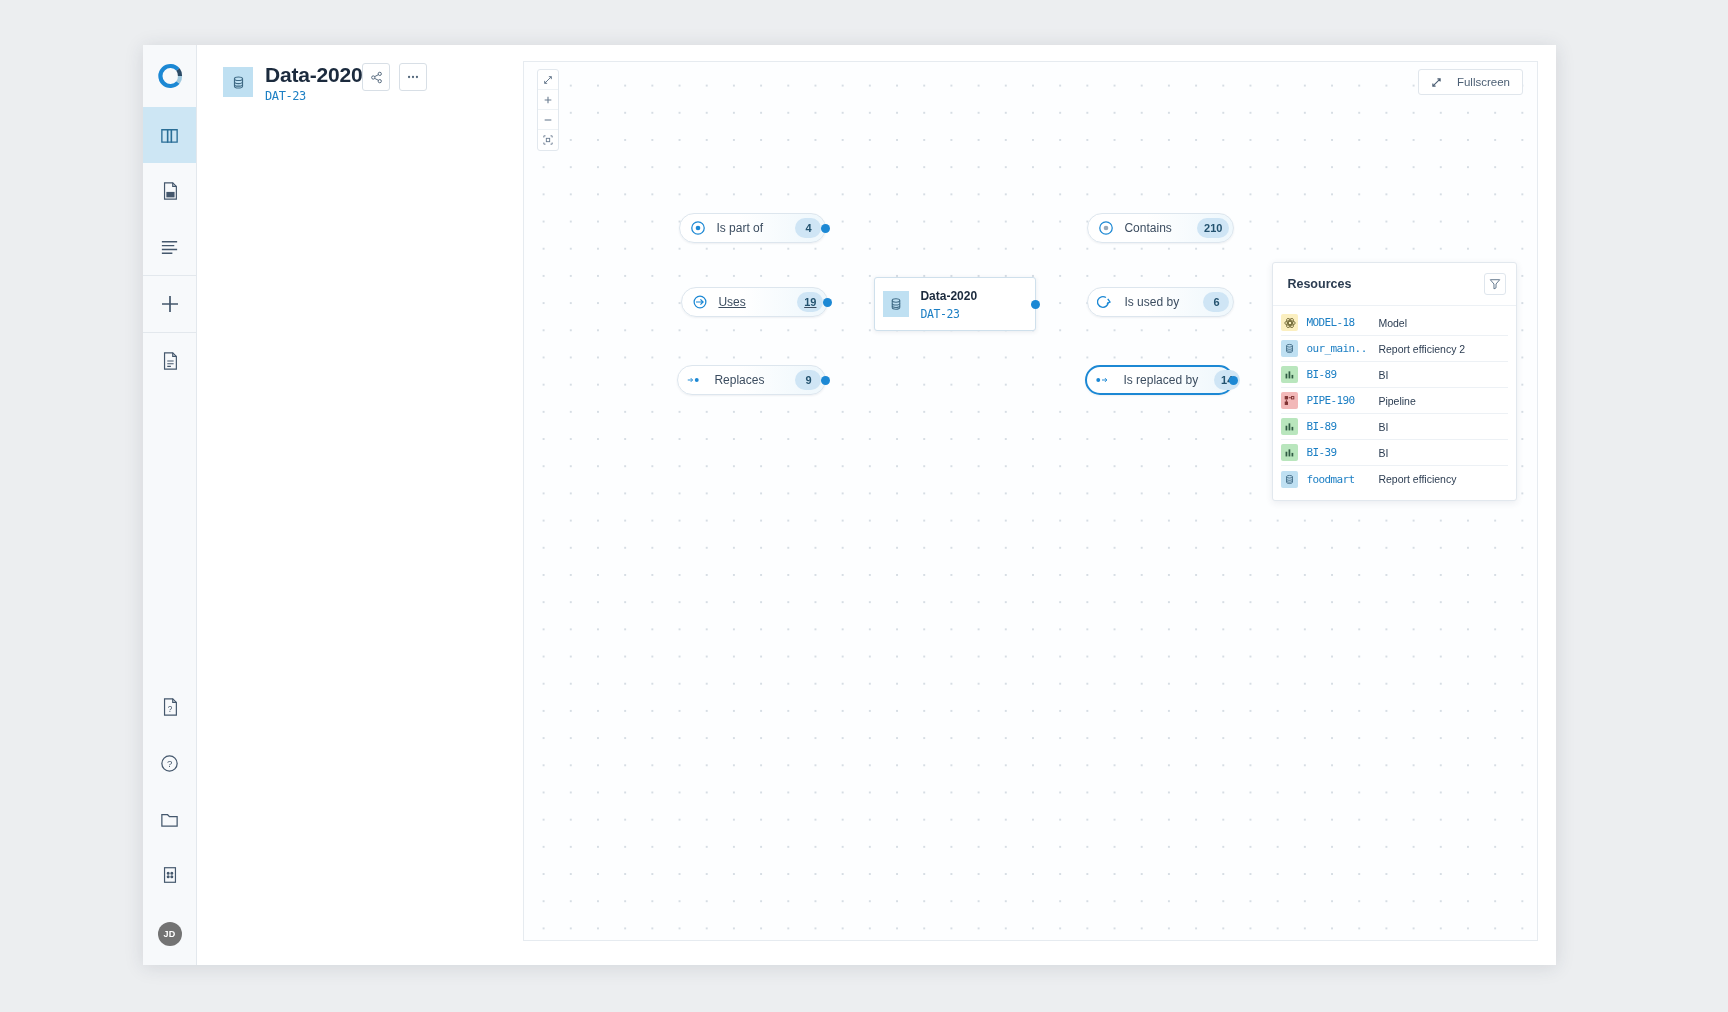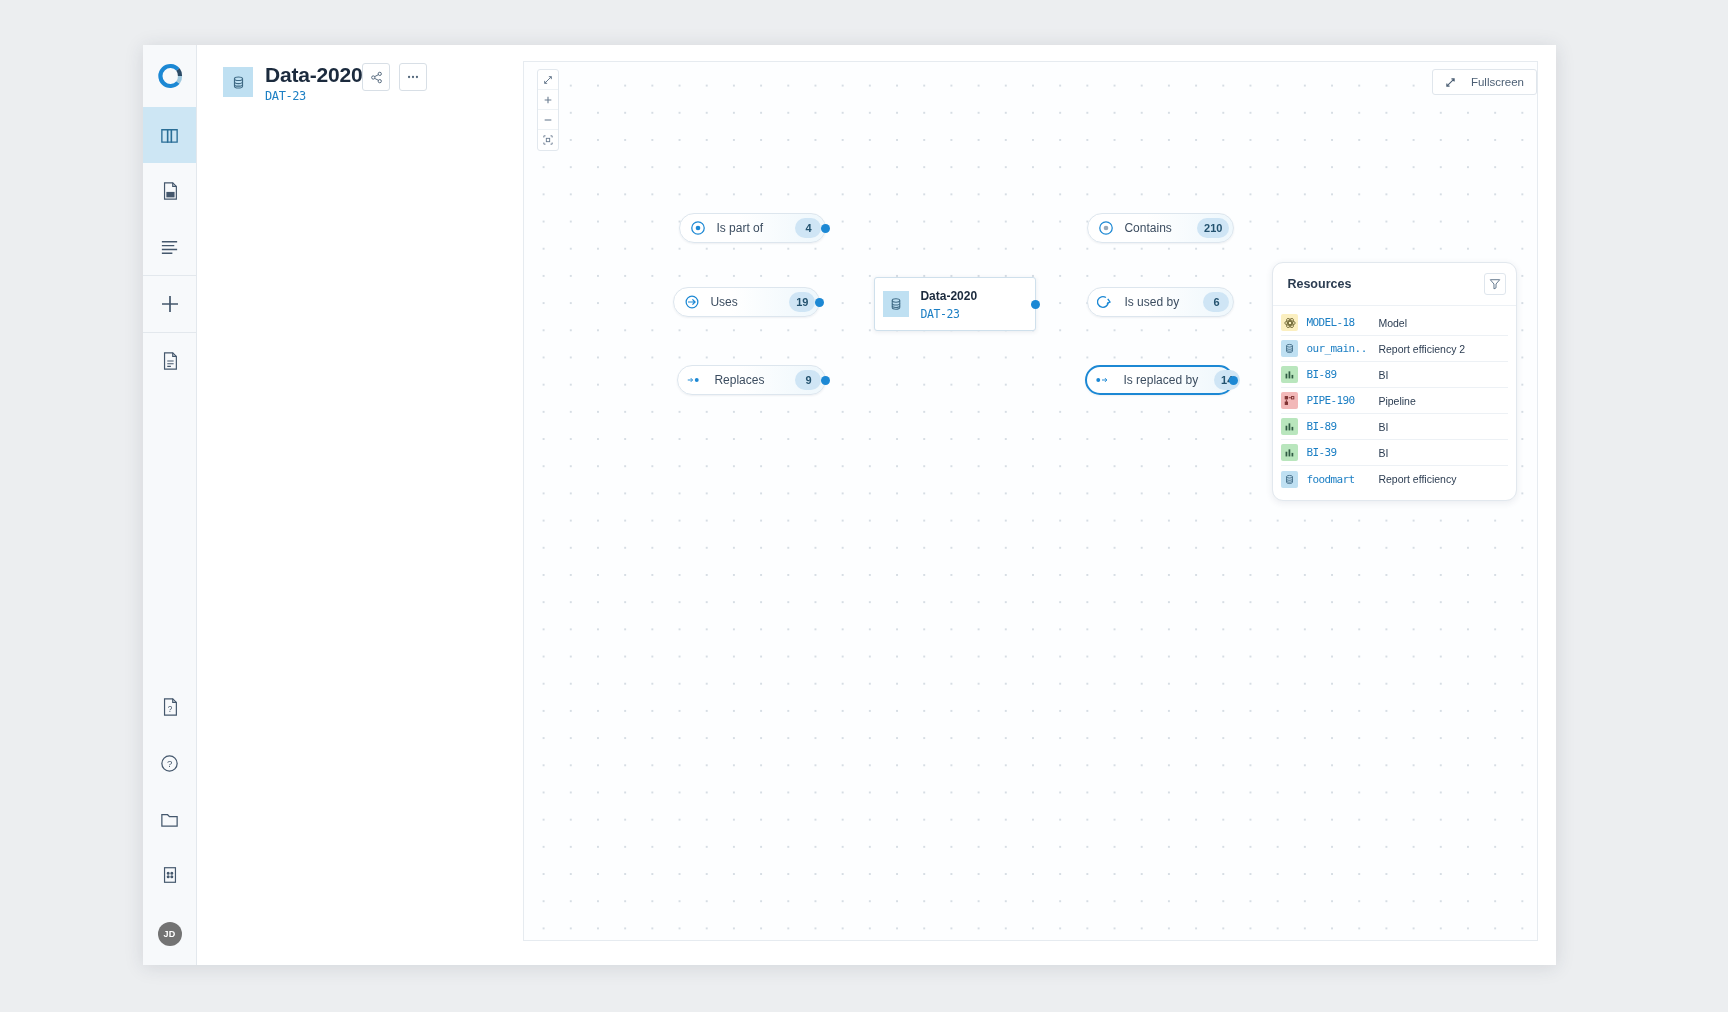--- a/index.html
+++ b/index.html
@@ -109,21 +109,21 @@
     position: absolute; left: 13px; top: 7px; width: 22px;
     border: 1px solid #e2e8ee; border-radius: 3px;
     background: #fff; z-index: 6;
   }
   .zoom-btn {
     height: 20px; display: flex; align-items: center; justify-content: center;
     color: #6a7c90; font-size: 12px; border-bottom: 1px solid #eef2f5;
   }
   .zoom-btn:last-child { border-bottom: none; }
   .fullscreen-btn {
-    position: absolute; right: 0; top: 7px; z-index: 6;
+    position: absolute; right: 14px; top: 7px; z-index: 6;
     display: flex; align-items: flex-end; gap: 15px;
     padding: 6px 12px; background: #fff;
     border: 1px solid #e0e6ec; border-radius: 3px;
     font-size: 11.5px; color: #4c5f74;
   }
   
   .edges { position: absolute; inset: 0; z-index: 1; }
   .node {
     position: absolute; z-index: 3;
     display: flex; align-items: center;
@@ -167,21 +167,21 @@
   }
   .center-title { font-size: 12px; font-weight: bold; color: #1b2a3d; }
   .center-code {
     font-size: 11.5px; color: #1c7fc4; margin-top: 2px;
     font-family: "DejaVu Sans Mono", monospace; letter-spacing: -.4px;
   }
   
   .res-panel {
     position: absolute; z-index: 5;
     left: 748px; top: 200px; width: 245px;
-    background: #fff; border: 1px solid #e2e8ee; border-radius: 11px;
+    background: #fff; border: 1px solid #e2e8ee; border-radius: 3px;
     box-shadow: 0 2px 7px rgba(40,60,90,.09);
   }
   .res-head {
     display: flex; align-items: center;
     padding: 10px 10px 10px 14px;
     border-bottom: 1px solid #edf1f5;
   }
   .res-title { font-size: 12.5px; font-weight: bold; color: #2b3c51; }
   .res-filter {
     margin-left: auto; width: 22px; height: 22px;
@@ -374,21 +374,21 @@
             <svg width="16" height="16" viewBox="0 0 18 18" fill="none" stroke="#1c88d4" stroke-width="1.4">
               <circle cx="9" cy="9" r="7"></circle>
                 <circle cx="9" cy="9" r="2.6" fill="#1c88d4" stroke="none"></circle>
             </svg>
           </span>
           <span class="node-label">Is part of</span>
           <span class="node-count">4</span>
           <span class="port" style="right:-5px;"></span>
         </div>
 
-        <div class="node" style="left:149px; top:225px; width:147px;">
+        <div class="node" style="left:157px; top:225px; width:147px;text-decoration:underline;">
           <span class="node-ico">
             <svg width="16" height="16" viewBox="0 0 18 18" fill="none" stroke="#1c88d4" stroke-width="1.4">
               <circle cx="9" cy="9" r="6.6"></circle>
                 <path d="M4.5 9h8M9.5 6l3 3-3 3"></path>
             </svg>
           </span>
           <span class="node-label">Uses</span>
           <span class="node-count">19</span>
           <span class="port" style="right:-5px;"></span>
         </div>

